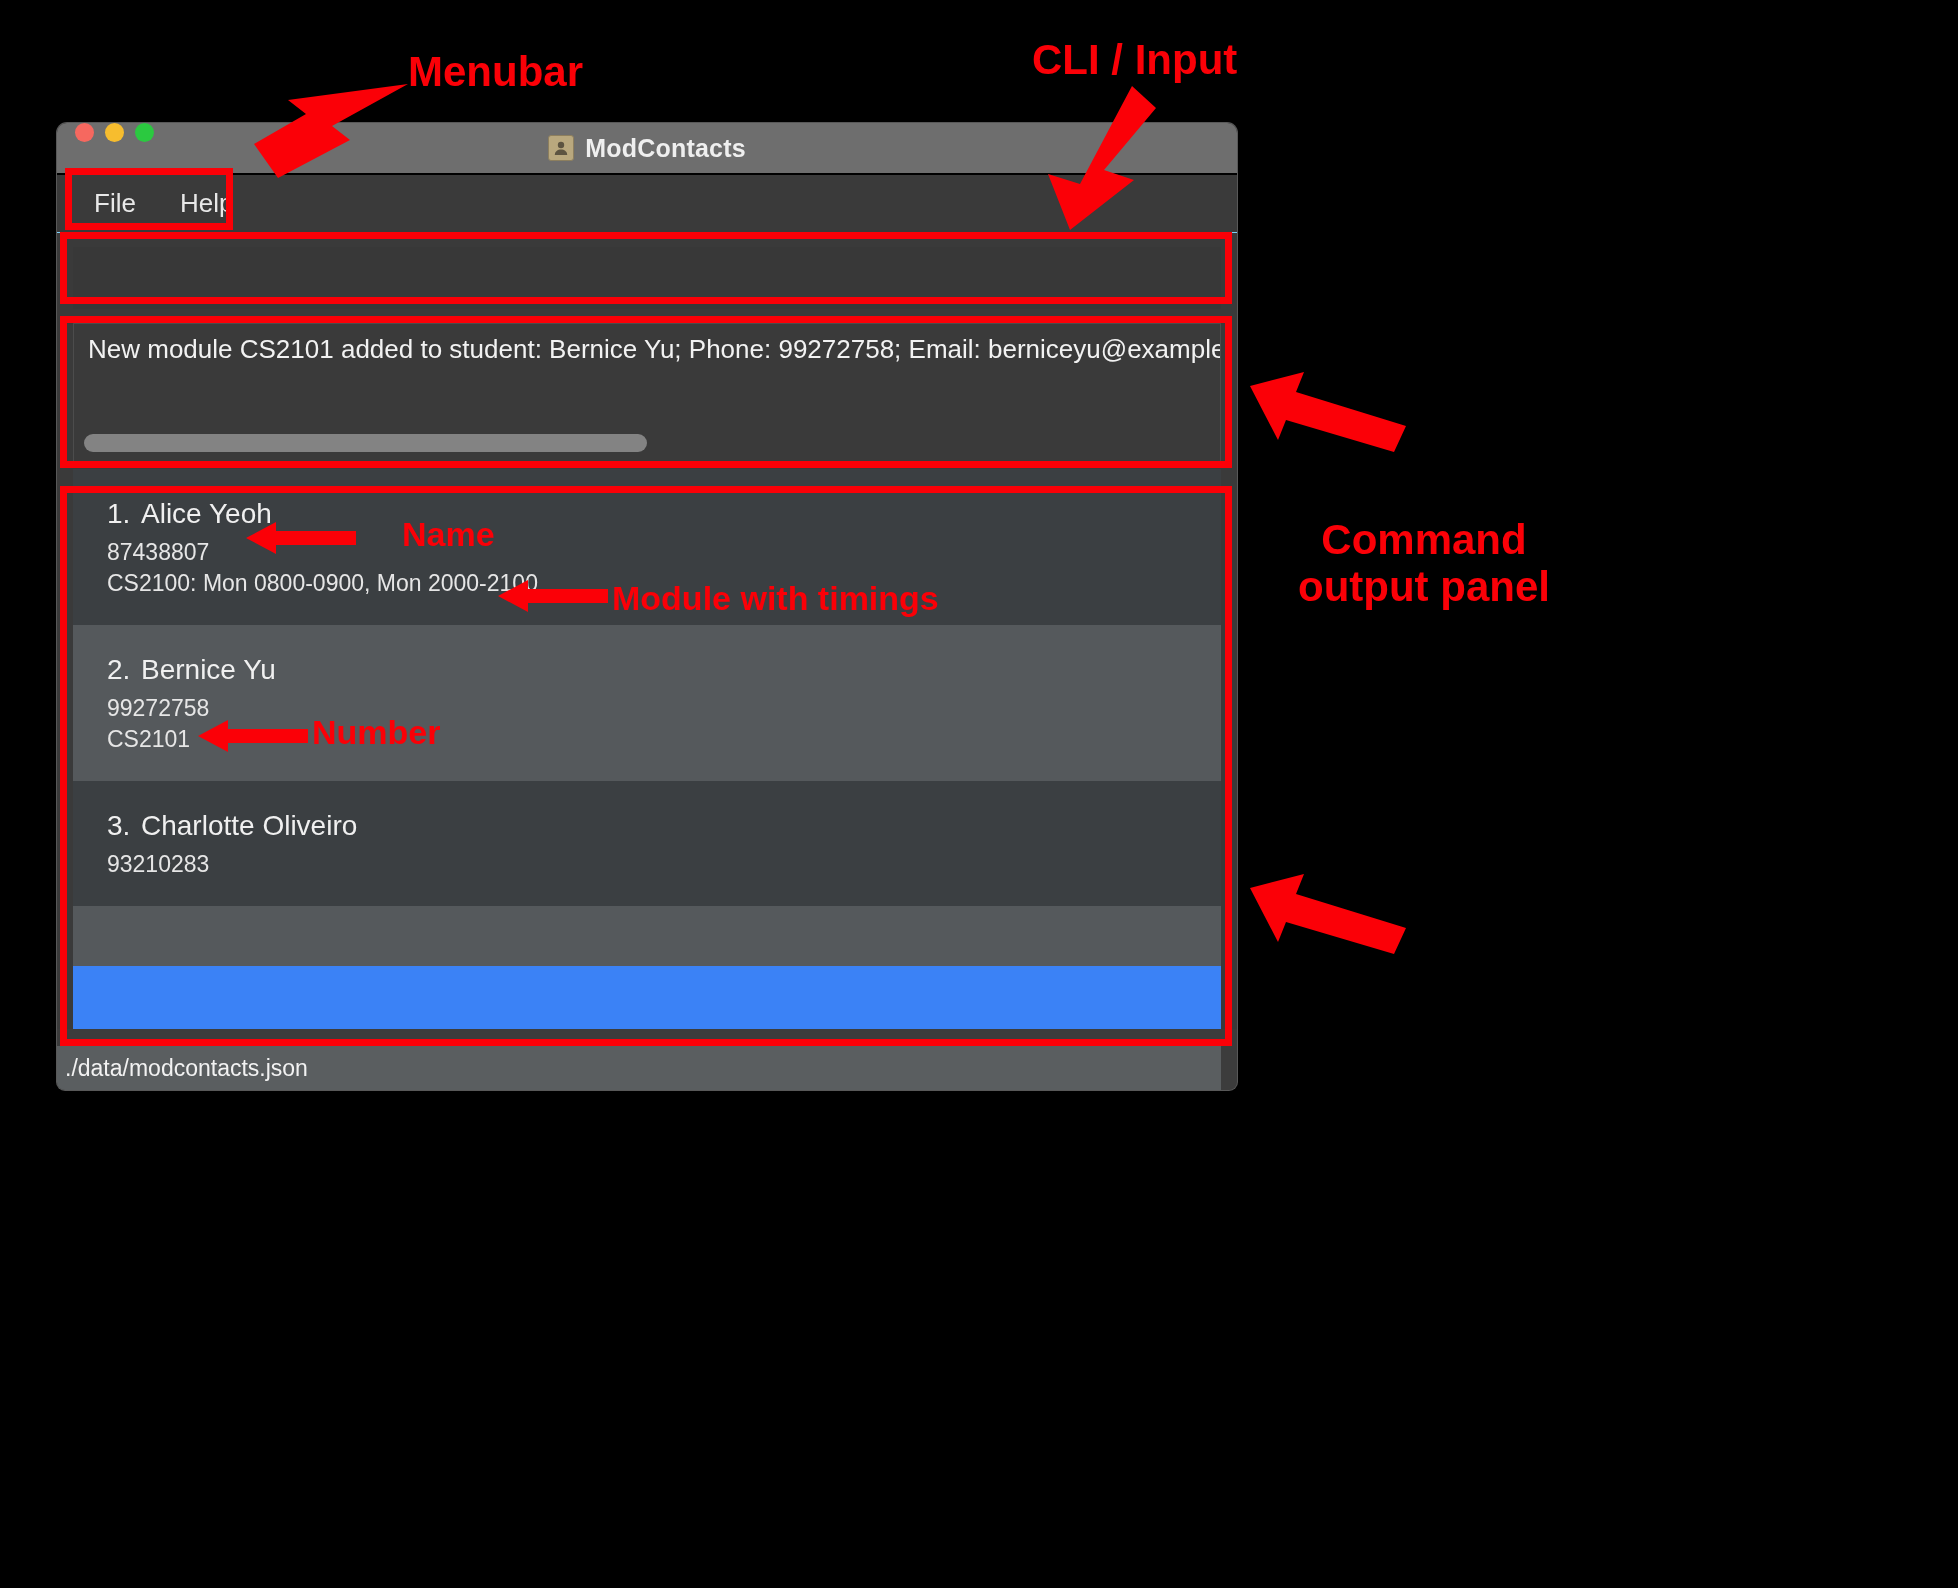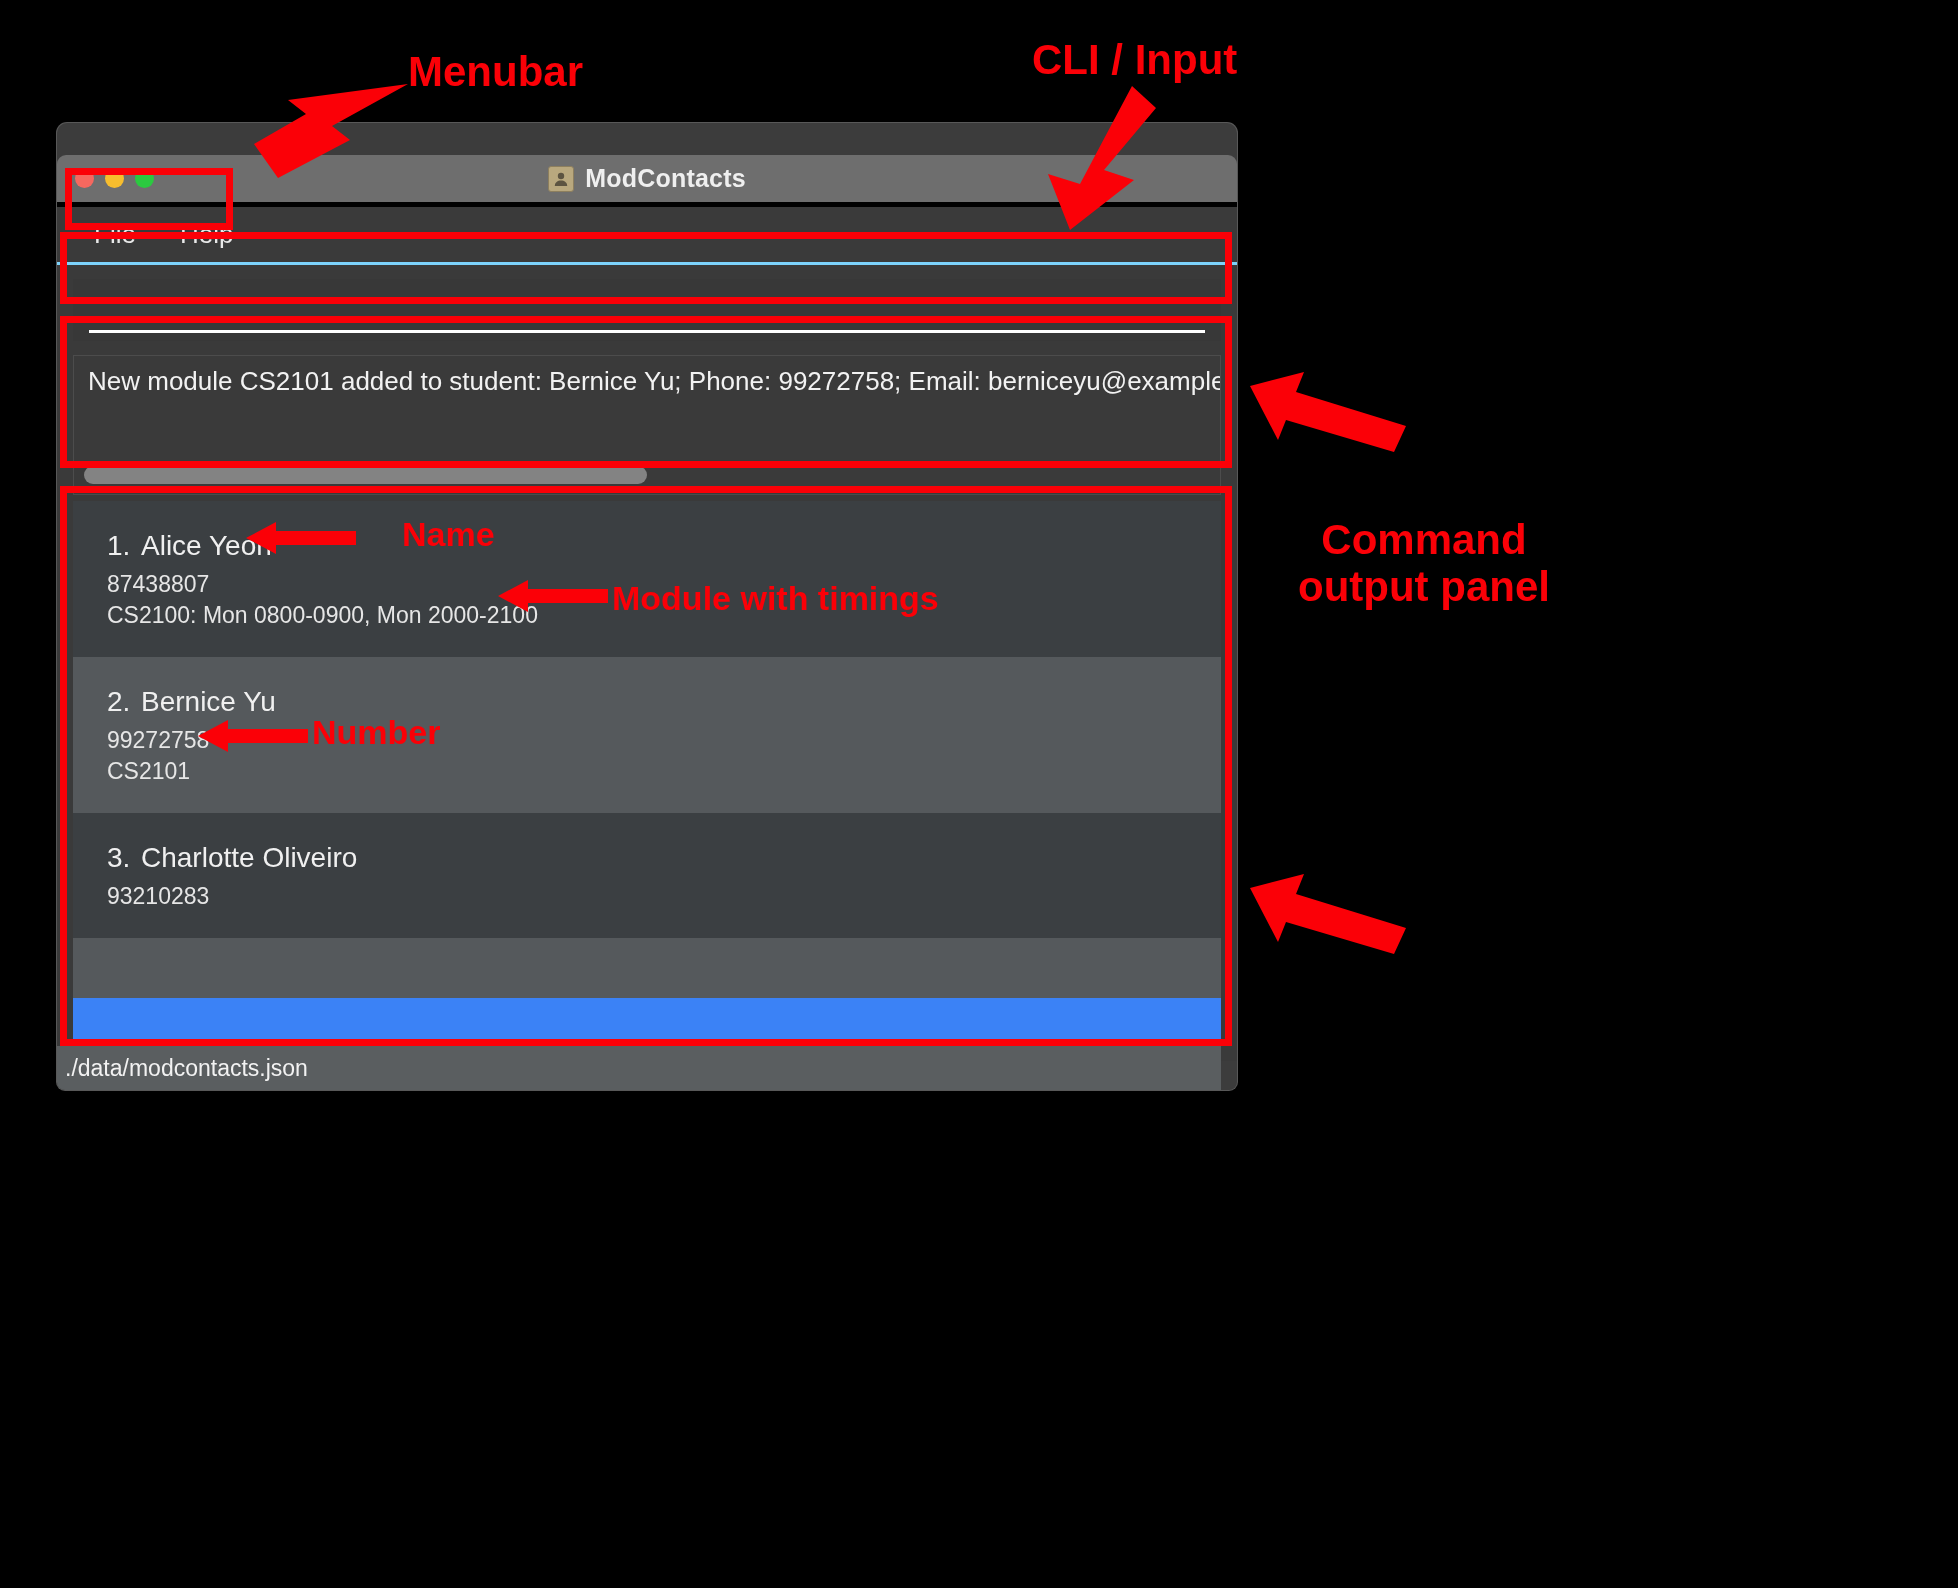--- a/index.html
+++ b/index.html
@@ -16,23 +16,23 @@
     position: absolute; left: 57px; top: 123px;
     width: 1180px; height: 967px;
     background: #3c3c3c;
     border-radius: 10px 10px 8px 8px;
     overflow: hidden;
     box-shadow: 0 0 0 1px #585858;
   }
   #titlebar {
     position: relative; height: 52px;
     background: #6e6e6e;
-    border-bottom: 5px solid #000000;
+    border-bottom: 2px solid #000000;
     border-radius: 9px 9px 0 0;
-    display: flex; align-items: center; margin-top: 32px;
+    display: flex; align-items: flex-start;
   }
   .traffic { display: flex; gap: 11px; margin-left: 18px; }
   .light { width: 19px; height: 19px; border-radius: 50%; }
   .light.red { background: #f6685f; }
   .light.yellow { background: #f7bd2e; }
   .light.green { background: #2bc940; }
   #title-center {
     position: absolute; left: 0; right: 0; top: 0; bottom: 0;
     display: flex; align-items: center; justify-content: center;
     gap: 11px; pointer-events: none;
@@ -47,21 +47,21 @@
   #title-text {
     color: #efefef; font-size: 25px; font-weight: bold;
     letter-spacing: 0.2px;
   }
 
   
   #menubar {
     height: 58px; background: #3a3a3a;
     display: flex; align-items: center;
     padding-left: 20px; gap: 10px;
-    border-bottom: 3px solid #7dd3fc;
+    border-bottom: 1px solid #7dd3fc;
   }
   .menu-item {
     color: #e8e8e8; font-size: 26px;
     padding: 6px 17px; border-radius: 3px;
     cursor: default;
   }
 
   
   #cli-region {
     padding: 14px 16px 10px 16px;

